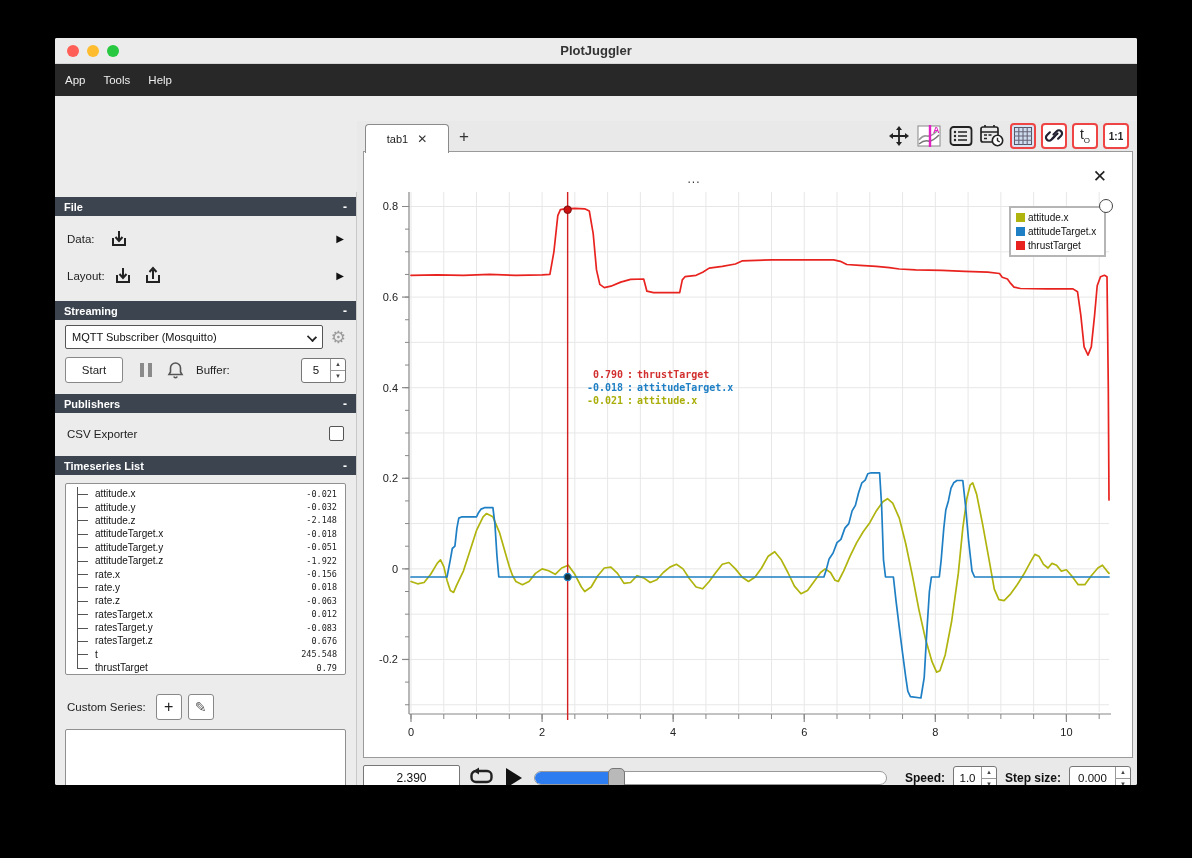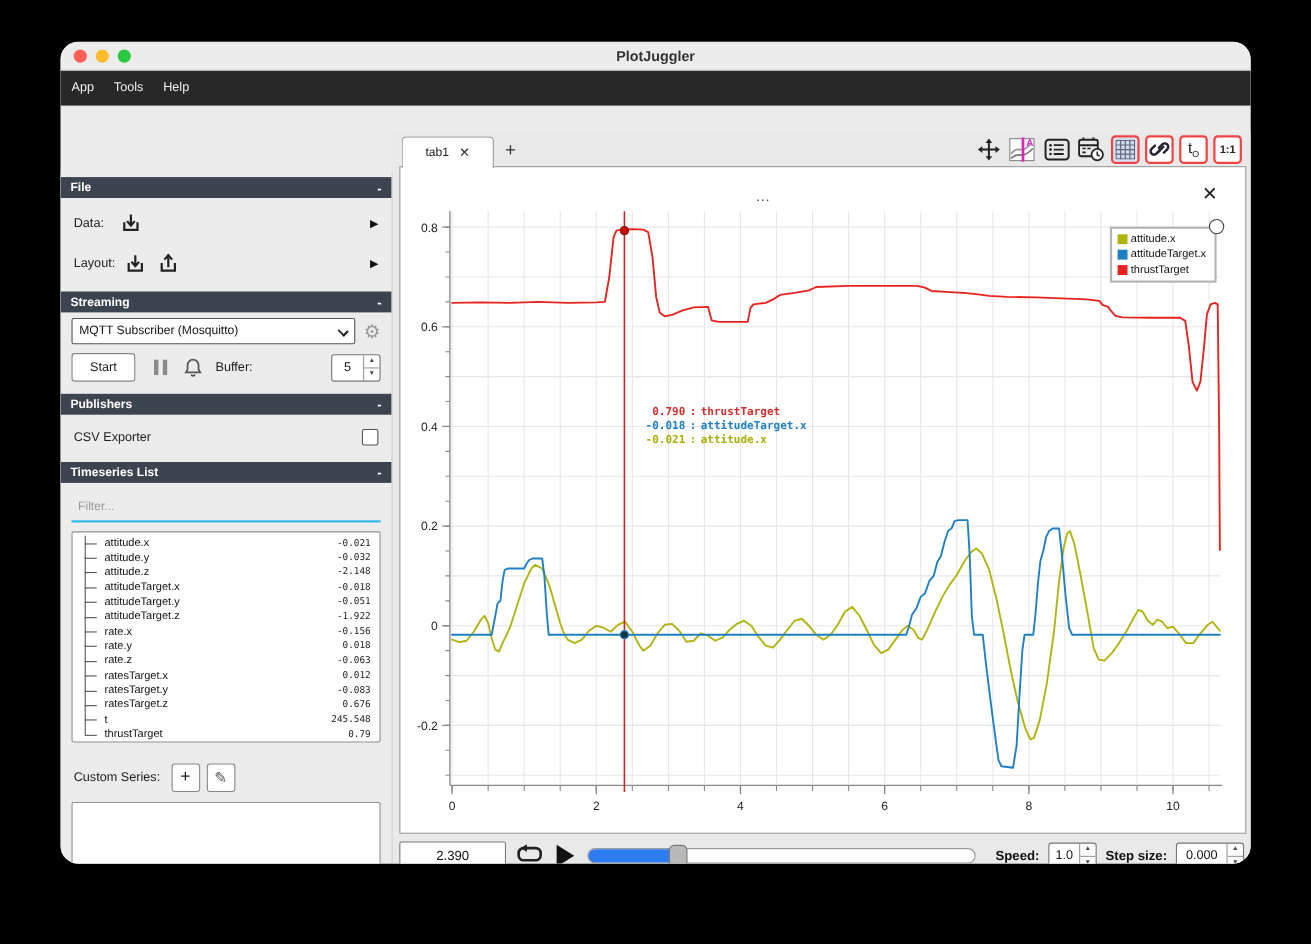--- a/index.html
+++ b/index.html
@@ -1,20 +1,20 @@
 <!DOCTYPE html>
 <html><head>
 <meta charset="utf-8">
 <style>
   * { margin:0; padding:0; box-sizing:border-box; }
   html,body { background:#000; }
   body { font-family:"Liberation Sans", sans-serif; }
   .screen { position:relative; width:1192px; height:858px; background:#000; overflow:hidden; }
   .window { position:absolute; left:55px; top:38px; width:1082px; height:747px;
-            background:#ececec; border-radius:16px; overflow:hidden;
+            background:#ececec; border-radius:2px; overflow:hidden;
             box-shadow:0 18px 50px rgba(0,0,0,.85); }
 
   
   .titlebar { height:26px; background:#ececec; border-bottom:1px solid #d6d6d6;
               display:flex; align-items:center; justify-content:center; position:relative; }
   .title { font-size:13px; font-weight:bold; color:#333; }
   .lights { position:absolute; left:12px; top:0; height:26px; display:flex; align-items:center; gap:8px; }
   .light { width:12px; height:12px; border-radius:50%; }
   .menubar { height:32px; background:#282828; display:flex; align-items:center; gap:18px; padding:11px 10px; }
   .menubar span { color:#eee; font-size:11.5px; cursor:default; }
@@ -200,23 +200,20 @@
           <span class="minus">-</span>
         </div>
         <div class="row" style="height:41px">
           <span class="lbl">CSV Exporter</span>
           <span class="checkbox" style="margin-left:auto"></span>
         </div>
 
         <div class="sec-hdr" style="margin-top:2px">
           <span>Timeseries List</span>
           <span class="minus">-</span>
-        </div>
-        <div class="filter-wrap">
-          <input type="text" placeholder="Filter..." style="">
         </div>
         <div class="ts-box" id="ts-list">
             <div class="ts-row">
               <span class="branch"></span>
               <span class="ts-name">attitude.x</span>
               <span class="ts-val">-0.021</span>
             </div>
             <div class="ts-row">
               <span class="branch"></span>
               <span class="ts-name">attitude.y</span>

